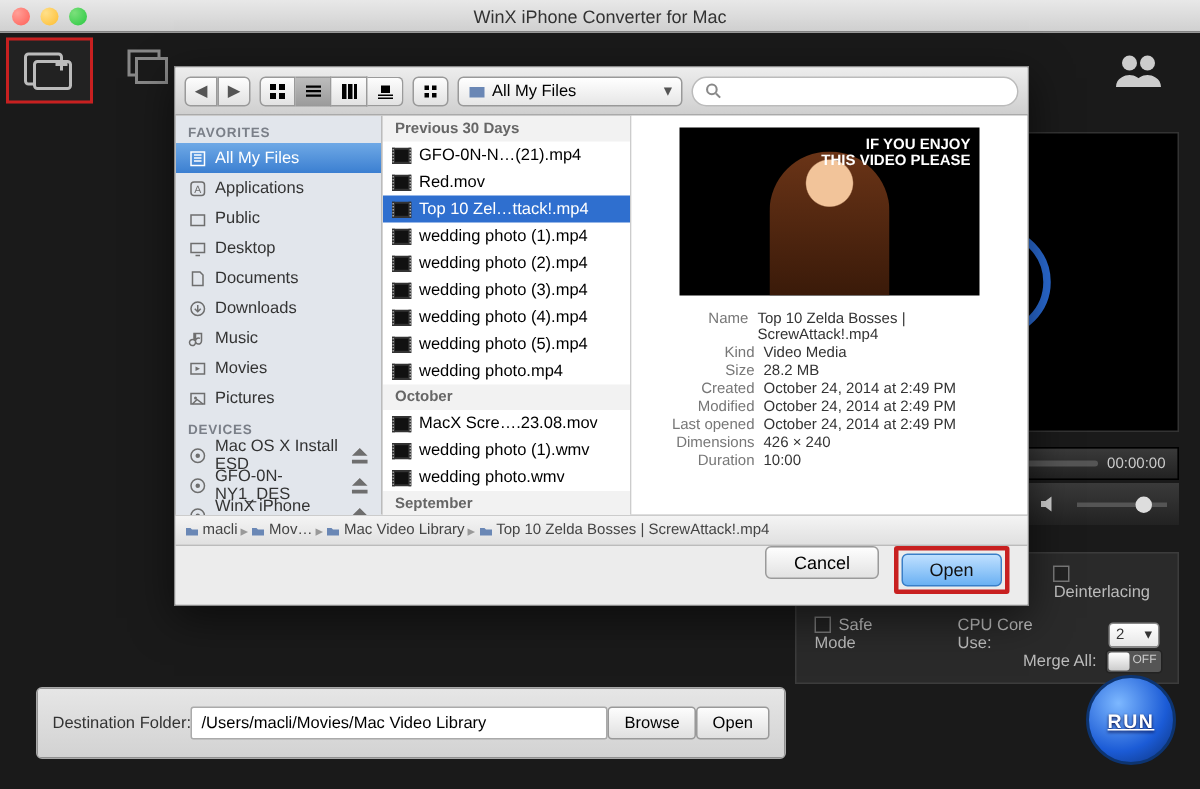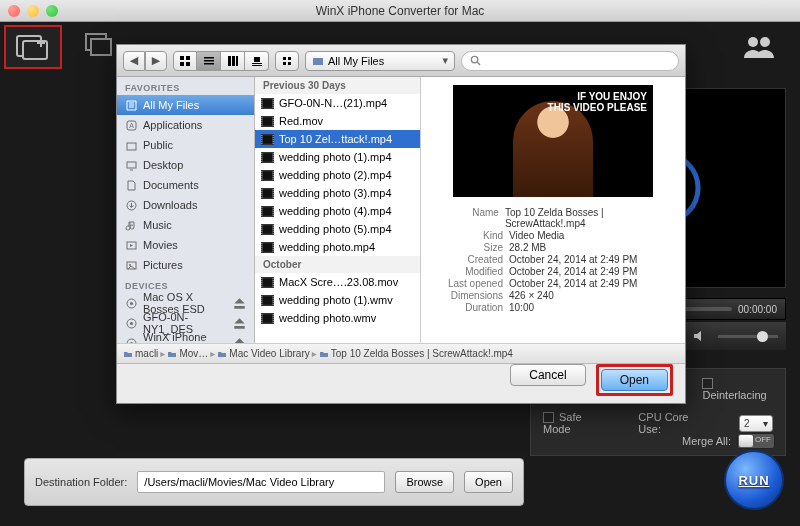--- a/index.html
+++ b/index.html
@@ -47,21 +47,21 @@
 .cpu-sel { width:40px; height:17px; background:linear-gradient(#fff,#e6e6e6); border:1px solid #888; border-radius:3px; font-size:10px; padding:0 4px; color:#333; display:inline-flex; align-items:center; justify-content:space-between; }
 .merge-toggle { position:absolute; bottom:6px; right:10px; font-size:11px; display:flex; align-items:center; gap:6px; }
 .switch { width:38px; height:16px; background:#555; border-radius:3px; position:relative; border:1px solid #222; }
 .switch::after { content:"OFF"; position:absolute; right:3px; top:1px; font-size:8px; color:#ccc; }
 .switch::before { content:""; position:absolute; left:1px; top:1px; width:14px; height:12px; background:linear-gradient(#fff,#ccc); border-radius:2px; }
 
 
 .runbtn { position:absolute; bottom:16px; right:16px; width:60px; height:60px; border-radius:50%; background:radial-gradient(circle at 35% 30%,#7db8ff,#1b5bd6 60%,#0b2f72); border:2px solid #0d3470; display:flex; align-items:center; justify-content:center; color:#fff; font-weight:bold; font-size:13px; letter-spacing:1px; text-shadow:0 1px 2px #003;text-decoration:underline; }
 
 
-.dest { position:absolute; left:24px; bottom:20px; width:500px; height:48px; background:linear-gradient(#e6e6e6,#d2d2d2); border:1px solid #aaa; border-radius:4px; display:flex; align-items:center; padding:0 10px; gap:10px; font-size:11px; color:#333; }
+.dest { position:absolute; left:24px; bottom:20px; width:500px; height:48px; background:linear-gradient(#e6e6e6,#d2d2d2); border:1px solid #aaa; border-radius:4px; display:flex; align-items:center; padding:0 10px; font-size:11px; color:#333; }
 .dest input { flex:1; height:22px; border:1px solid #aaa; background:#fff; font-size:11px; padding:0 6px; border-radius:2px; }
 .dest button { height:22px; padding:0 10px; font-size:11px; background:linear-gradient(#fdfdfd,#e0e0e0); border:1px solid #999; border-radius:3px; }
 
 
 .sheet { position:absolute; top:22px; left:116px; width:570px; height:360px; background:#ececec; border:1px solid #8a8a8a; box-shadow:0 8px 26px rgba(0,0,0,.55); border-top-left-radius:0; border-top-right-radius:0; display:flex; flex-direction:column; }
 .sheet-toolbar { height:32px; background:linear-gradient(#ededed,#cfcfcf); border-bottom:1px solid #aaa; display:flex; align-items:center; padding:0 6px; gap:6px; }
 .segbtns { display:flex; height:20px; }
 .segbtns .seg { width:22px; border:1px solid #9a9a9a; background:linear-gradient(#fdfdfd,#e2e2e2); display:flex; align-items:center; justify-content:center; font-size:11px; color:#555; }
 .segbtns .seg:first-child{border-radius:4px 0 0 4px;} .segbtns .seg:last-child{border-radius:0 4px 4px 0;}
 .viewseg { display:flex; height:20px; }
@@ -333,21 +333,21 @@
               <span>Pictures</span>
             </div>
           </div>
         <div class="hdr">DEVICES</div>
         <div id="devlist">
             <div class="item">
               <svg viewBox="0 0 13 13">
                 <circle cx="6.5" cy="6.5" r="4.5" fill="none" stroke="currentColor"></circle>
                 <circle cx="6.5" cy="6.5" r="1.5" fill="currentColor"></circle>
               </svg>
-              <span style="overflow:hidden;text-overflow:ellipsis">Mac OS X Bosses ESD</span>
+              <span style="overflow:hidden;text-overflow:ellipsis">Mac OS X Install ESD</span>
               <svg class="eject" viewBox="0 0 10 10">
                 <path d="M5 1l4 4H1zM1 7h8v2H1z" fill="currentColor"></path>
               </svg>
             </div>
             <div class="item">
               <svg viewBox="0 0 13 13">
                 <circle cx="6.5" cy="6.5" r="4.5" fill="none" stroke="currentColor"></circle>
                 <circle cx="6.5" cy="6.5" r="1.5" fill="currentColor"></circle>
               </svg>
               <span style="overflow:hidden;text-overflow:ellipsis">GFO-0N-NY1_DES</span>
@@ -592,20 +592,21 @@
               <rect x="0.3" y="7" width="1" height="1" fill="#aaa"></rect>
               <rect x="0.3" y="9" width="1" height="1" fill="#aaa"></rect>
               <rect x="11.7" y="1" width="1" height="1" fill="#aaa"></rect>
               <rect x="11.7" y="3" width="1" height="1" fill="#aaa"></rect>
               <rect x="11.7" y="5" width="1" height="1" fill="#aaa"></rect>
               <rect x="11.7" y="7" width="1" height="1" fill="#aaa"></rect>
               <rect x="11.7" y="9" width="1" height="1" fill="#aaa"></rect>
             </svg>
             <span class="name">wedding photo.wmv</span>
           </div>
+          <div class="grp">September</div>
         </div>
 
       <div class="pvcol">
         <div class="thumb">
           <div class="person"></div>
           <div class="overlay-text"><span>IF YOU ENJOY</span><br><span>THIS VIDEO PLEASE</span></div>
         </div>
         <div class="meta" id="meta">
             <div class="r">
               <div class="k">Name</div>

